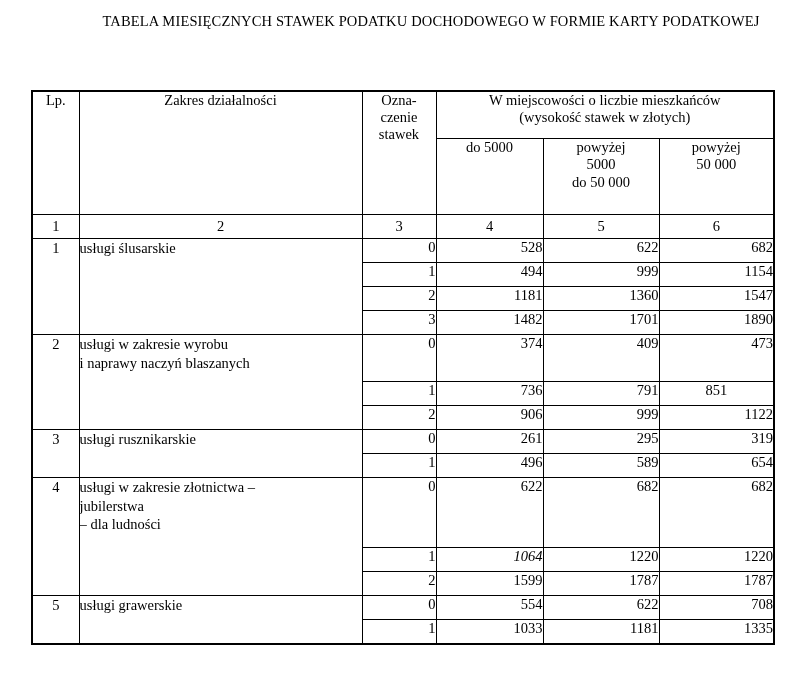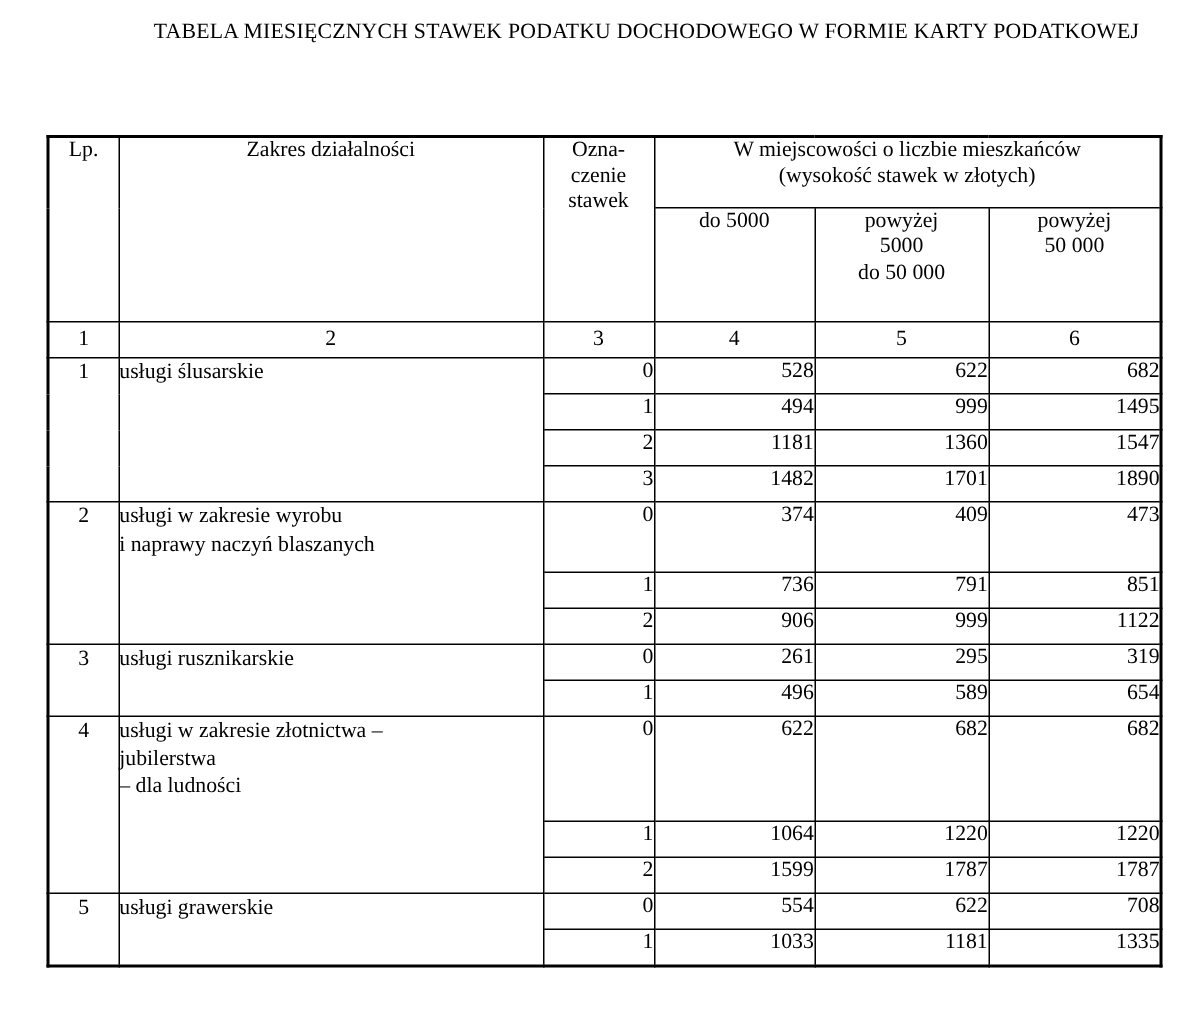--- a/index.html
+++ b/index.html
@@ -190,21 +190,21 @@
             <td class="scope" rowspan="4"><span>usługi ślusarskie</span></td>
             <td class="mark" style="height: 23px;">0</td>
             <td class="val" style="height: 23px;">528</td>
             <td class="val" style="height: 23px;">622</td>
             <td class="val" style="height: 23px;">682</td>
           </tr>
           <tr>
             <td class="mark" style="height: 23px;">1</td>
             <td class="val" style="height: 23px;">494</td>
             <td class="val" style="height: 23px;">999</td>
-            <td class="val" style="height: 23px;">1495</td>
+            <td class="val" style="height: 23px;">1154</td>
           </tr>
           <tr>
             <td class="mark" style="height: 23px;">2</td>
             <td class="val" style="height: 23px;">1181</td>
             <td class="val" style="height: 23px;">1360</td>
             <td class="val" style="height: 23px;">1547</td>
           </tr>
           <tr>
             <td class="mark" style="height: 23px;">3</td>
             <td class="val" style="height: 23px;">1482</td>
@@ -216,21 +216,21 @@
             <td class="scope" rowspan="3"><span>usługi w zakresie wyrobu</span><br><span>i naprawy naczyń blaszanych</span></td>
             <td class="mark" style="height: 46px;">0</td>
             <td class="val" style="height: 46px;">374</td>
             <td class="val" style="height: 46px;">409</td>
             <td class="val" style="height: 46px;">473</td>
           </tr>
           <tr>
             <td class="mark" style="height: 23px;">1</td>
             <td class="val" style="height: 23px;">736</td>
             <td class="val" style="height: 23px;">791</td>
-            <td class="val" style="height: 23px;">851</td>
+            <td class="val" style="height: 23px; text-align: center;">851</td>
           </tr>
           <tr>
             <td class="mark" style="height: 23px;">2</td>
             <td class="val" style="height: 23px;">906</td>
             <td class="val" style="height: 23px;">999</td>
             <td class="val" style="height: 23px;">1122</td>
           </tr>
           <tr class="blockstart">
             <td class="lp" rowspan="2">3</td>
             <td class="scope" rowspan="2"><span>usługi rusznikarskie</span></td>
@@ -248,21 +248,21 @@
           <tr class="blockstart">
             <td class="lp" rowspan="3">4</td>
             <td class="scope" rowspan="3"><span>usługi w zakresie złotnictwa –</span><br><span>jubilerstwa</span><br><span>– dla ludności</span></td>
             <td class="mark" style="height: 69px;">0</td>
             <td class="val" style="height: 69px;">622</td>
             <td class="val" style="height: 69px;">682</td>
             <td class="val" style="height: 69px;">682</td>
           </tr>
           <tr>
             <td class="mark" style="height: 23px;">1</td>
-            <td class="val" style="height: 23px;">1064</td>
+            <td class="val" style="height: 23px; font-style: italic;">1064</td>
             <td class="val" style="height: 23px;">1220</td>
             <td class="val" style="height: 23px;">1220</td>
           </tr>
           <tr>
             <td class="mark" style="height: 23px;">2</td>
             <td class="val" style="height: 23px;">1599</td>
             <td class="val" style="height: 23px;">1787</td>
             <td class="val" style="height: 23px;">1787</td>
           </tr>
           <tr class="blockstart">

